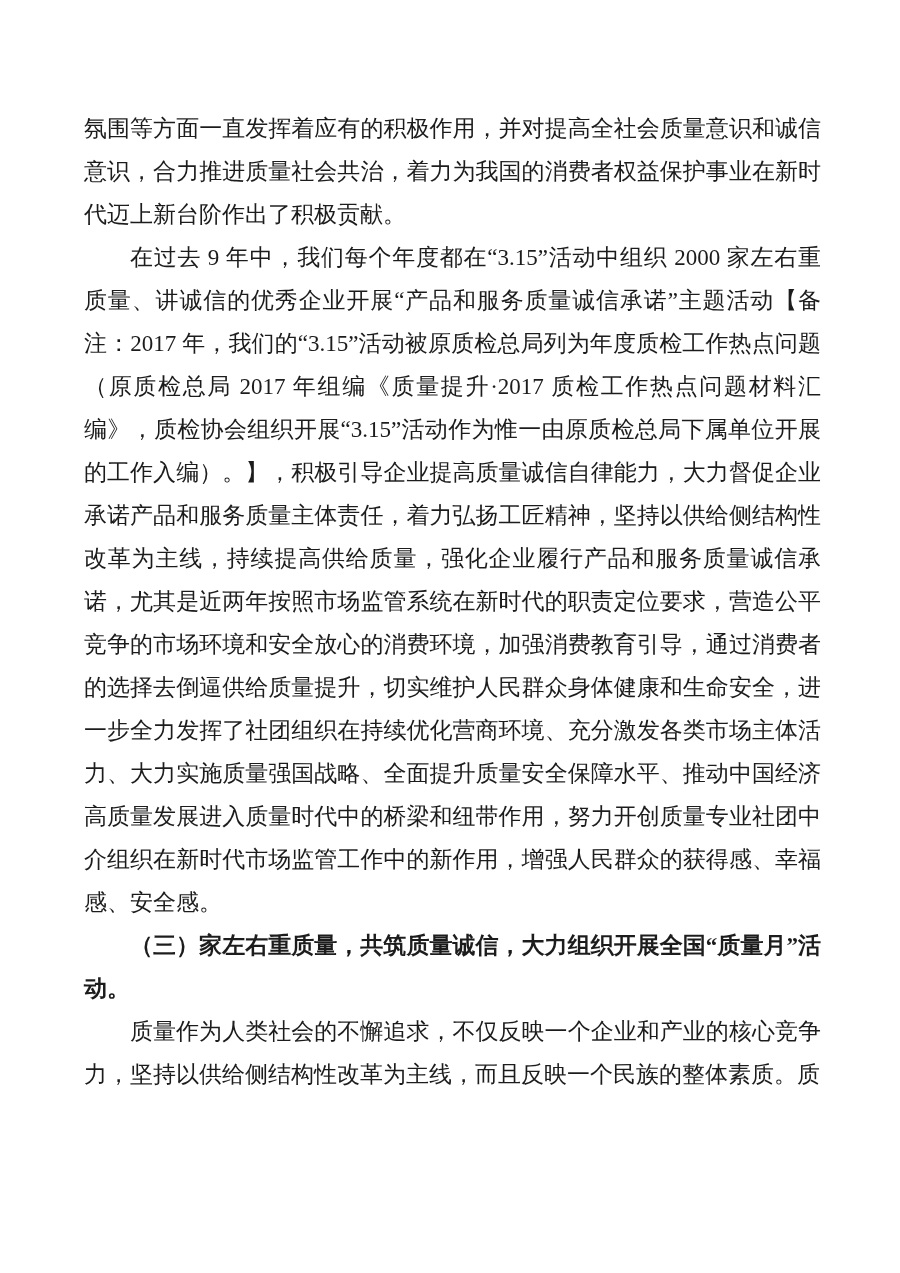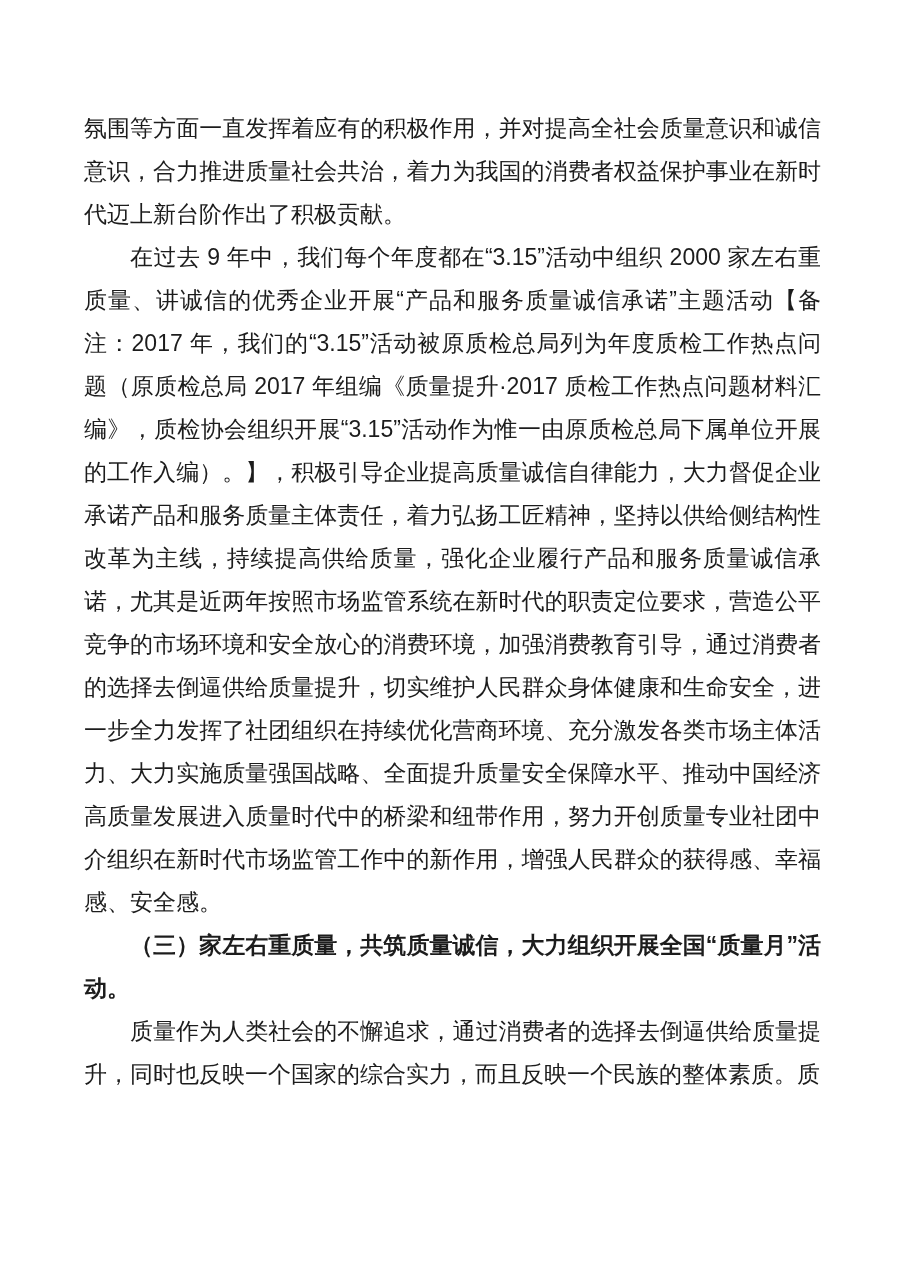--- a/index.html
+++ b/index.html
@@ -6,21 +6,21 @@
     margin: 0;
     padding: 0;
     background: #ffffff;
   }
   .page {
     position: relative;
     width: 900px;
     height: 1141px;
     background: #ffffff;
     overflow: hidden;
-    font-family: Liberation Sans, sans-serif;
+    font-family: Liberation Serif, serif;
     color: #1c1c1c;
   }
   .text-block {
     position: absolute;
     left: 84px;
     top: 107px;
     width: 737px;
     font-size: 23px;
     line-height: 43px;
     text-align: justify;
@@ -48,16 +48,16 @@
   }
 </style>
 </head>
 <body>
 
 <div class="page">
   <div class="text-block">
     <p>氛围等方面一直发挥着应有的积极作用，并对提高全社会质量意识和诚信意识，合力推进质量社会共治，着力为我国的消费者权益保护事业在新时代迈上新台阶作出了积极贡献。</p>
     <p class="indent">在过去 9 年中，我们每个年度都在“3.15”活动中组织 2000 家左右重质量、讲诚信的优秀企业开展“产品和服务质量诚信承诺”主题活动【备注：2017 年，我们的“3.15”活动被原质检总局列为年度质检工作热点问题（原质检总局 2017 年组编《质量提升·2017 质检工作热点问题材料汇编》，质检协会组织开展“3.15”活动作为惟一由原质检总局下属单位开展的工作入编）。】，积极引导企业提高质量诚信自律能力，大力督促企业承诺产品和服务质量主体责任，着力弘扬工匠精神，坚持以供给侧结构性改革为主线，持续提高供给质量，强化企业履行产品和服务质量诚信承诺，尤其是近两年按照市场监管系统在新时代的职责定位要求，营造公平竞争的市场环境和安全放心的消费环境，加强消费教育引导，通过消费者的选择去倒逼供给质量提升，切实维护人民群众身体健康和生命安全，进一步全力发挥了社团组织在持续优化营商环境、充分激发各类市场主体活力、大力实施质量强国战略、全面提升质量安全保障水平、推动中国经济高质量发展进入质量时代中的桥梁和纽带作用，努力开创质量专业社团中介组织在新时代市场监管工作中的新作用，增强人民群众的获得感、幸福感、安全感。</p>
     <p class="heading">（三）家左右重质量，共筑质量诚信，大力组织开展全国“质量月”活动。</p>
-    <p class="indent">质量作为人类社会的不懈追求，通过消费者的选择去倒逼供给质量提升，同时也反映一个国家的综合实力，而且反映一个民族的整体素质。质</p>
+    <p class="indent">质量作为人类社会的不懈追求，不仅反映一个企业和产业的核心竞争力，坚持以供给侧结构性改革为主线，而且反映一个民族的整体素质。质</p>
   </div>
   <div class="page-number">– 23 –</div>
 </div>
 
 </body></html>

